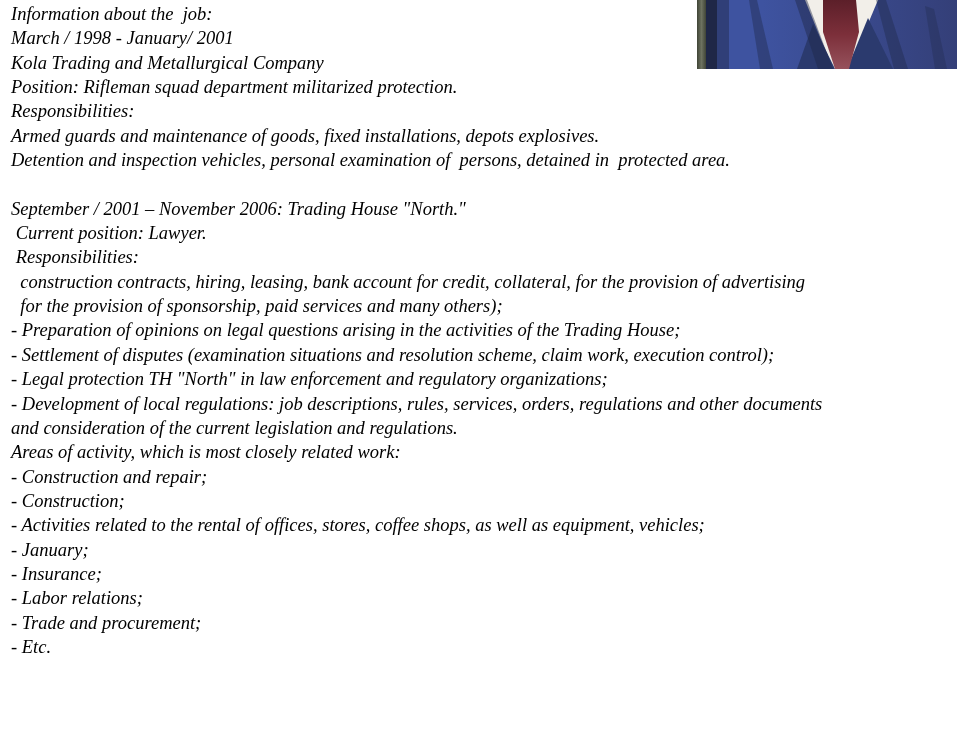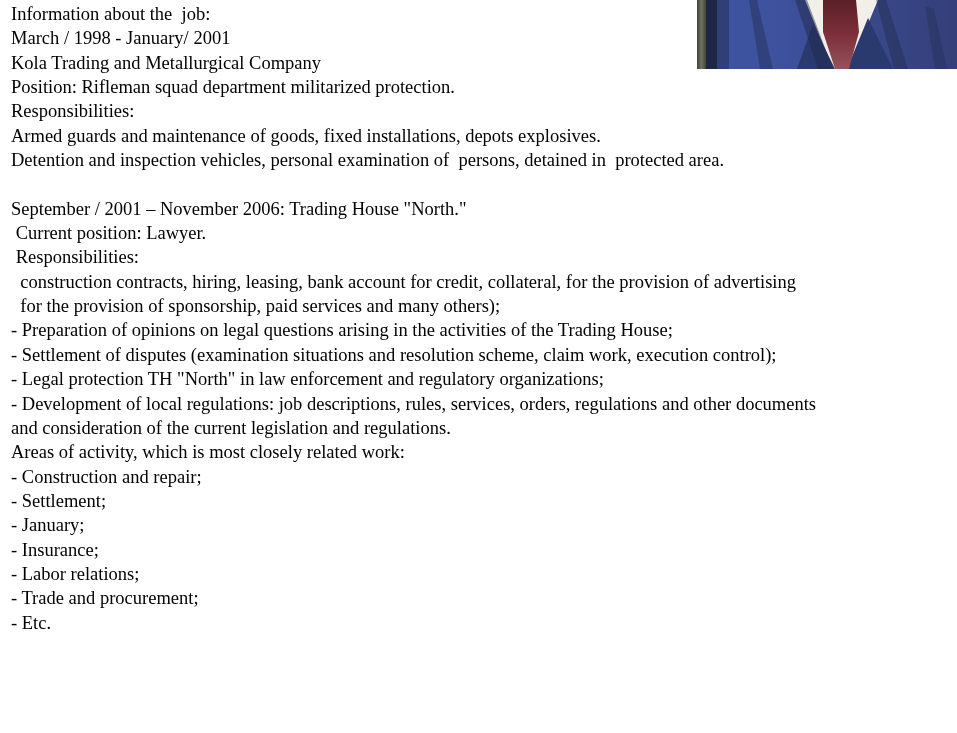--- a/index.html
+++ b/index.html
@@ -10,20 +10,21 @@
     position: relative;
     font-family: "Liberation Serif", "DejaVu Serif", serif;
     font-size: 18.5px;
     color: #000000;
     -webkit-font-smoothing: antialiased;
   }
   .doc {
     position: absolute;
     top: 2px; left: 11px;
     width: 946px;
+    font-style: italic;
   }
   section { margin: 0; padding: 0; }
   .line {
     white-space: pre;
     height: 24.35px;
     line-height: 24.35px;
   }
   .photo {
     position: absolute;
     margin: 0; padding: 0;
@@ -59,21 +60,22 @@
     <div class="line">- Preparation of opinions on legal questions arising in the activities of the Trading House;</div>
     <div class="line">- Settlement of disputes (examination situations and resolution scheme, claim work, execution control);</div>
     <div class="line">- Legal protection TH "North" in law enforcement and regulatory organizations;</div>
     <div class="line">- Development of local regulations: job descriptions, rules, services, orders, regulations and other documents</div>
     <div class="line">and consideration of the current legislation and regulations.</div>
   </section>
 
   <section>
     <div class="line">Areas of activity, which is most closely related work:</div>
     <div class="line">- Construction and repair;</div>
-    <div class="line">- Settlement;</div>
+    <div class="line">- Construction;</div>
+    <div class="line">- Activities related to the rental of offices, stores, coffee shops, as well as equipment, vehicles;</div>
     <div class="line">- January;</div>
     <div class="line">- Insurance;</div>
     <div class="line">- Labor relations;</div>
     <div class="line">- Trade and procurement;</div>
     <div class="line">- Etc.</div>
   </section>
 
 </main>
 
 <figure class="photo">

